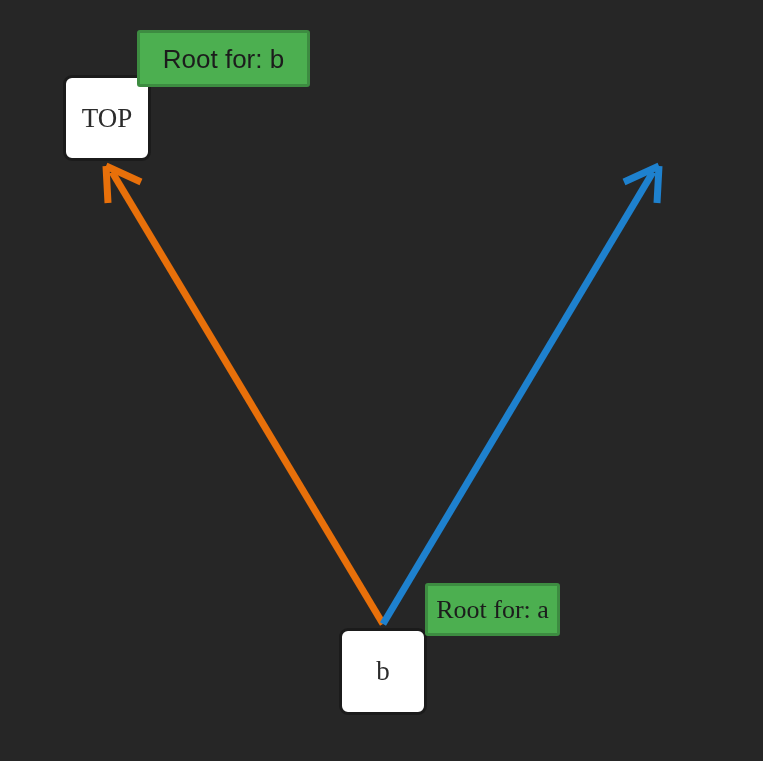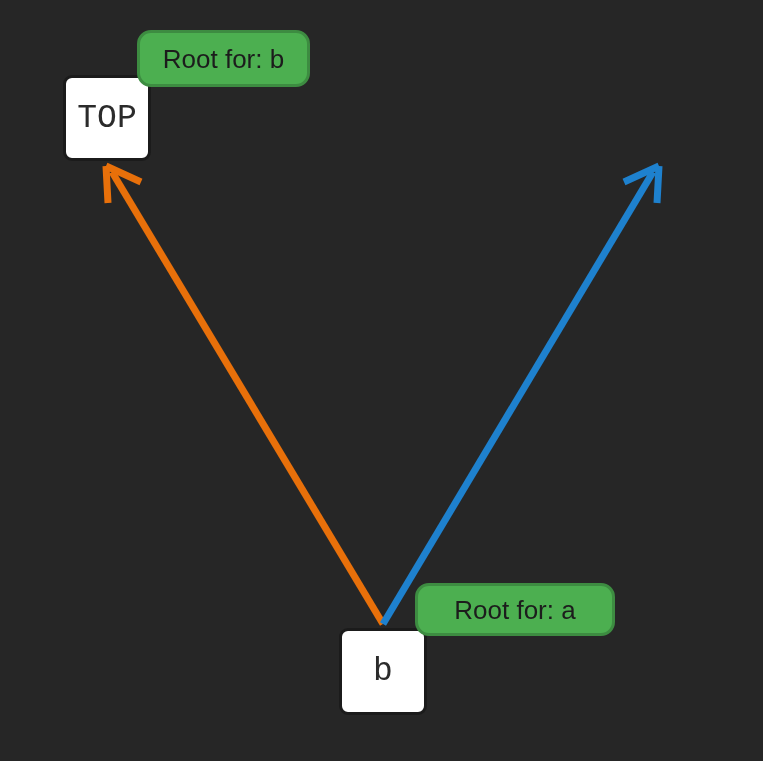--- a/index.html
+++ b/index.html
@@ -28,47 +28,47 @@
   .node {
     position: absolute;
     background: #ffffff;
     border: 3px solid #1b1b1b;
     border-radius: 9px;
     box-sizing: border-box;
     display: flex;
     align-items: center;
     justify-content: center;
     color: #2b2b2b;
-    font-size: 33px;
-    font-family: Liberation Mono, monospace;
+    font-size: 27px;
+    font-family: Liberation Serif, serif;
     line-height: 1;
     z-index: 3;
   }
   .badge {
     position: absolute;
     background: #4CAF50;
     border: 3px solid #3d8c41;
-    border-radius: 14px;
+    border-radius: 3px;
     box-sizing: border-box;
     display: flex;
     align-items: center;
     justify-content: center;
     color: #1c1c1c;
     font-size: 26px;
     font-family: "Liberation Sans", sans-serif;
     line-height: 1;
     z-index: 4;
     padding: 0 14px;
     white-space: nowrap;
   }
   #node-top  { left: 63px;  top: 75px;  width: 88px; height: 86px; }
   #node-bot  { left: 614px; top: 75px;  width: 88px; height: 86px; }
   #node-b    { left: 339px; top: 628px; width: 88px; height: 87px; }
   #badge-b   { left: 137px; top: 30px;  width: 173px; height: 57px; }
-  #badge-a   { left: 415px; top: 583px; width: 200px; height: 53px; }
+  #badge-a   { left: 425px; top: 583px; width: 135px; height: 53px; font-family: Liberation Serif, serif; }
 </style>
 </head>
 <body>
 
 <div id="canvas">
 
   <svg id="edge-layer" viewBox="0 0 763 761" width="763" height="761" xmlns="http://www.w3.org/2000/svg">
 
     <g>
       <line x1="383" y1="624" x2="112" y2="172" stroke="#E8700A" stroke-width="7" stroke-linecap="butt"></line>

